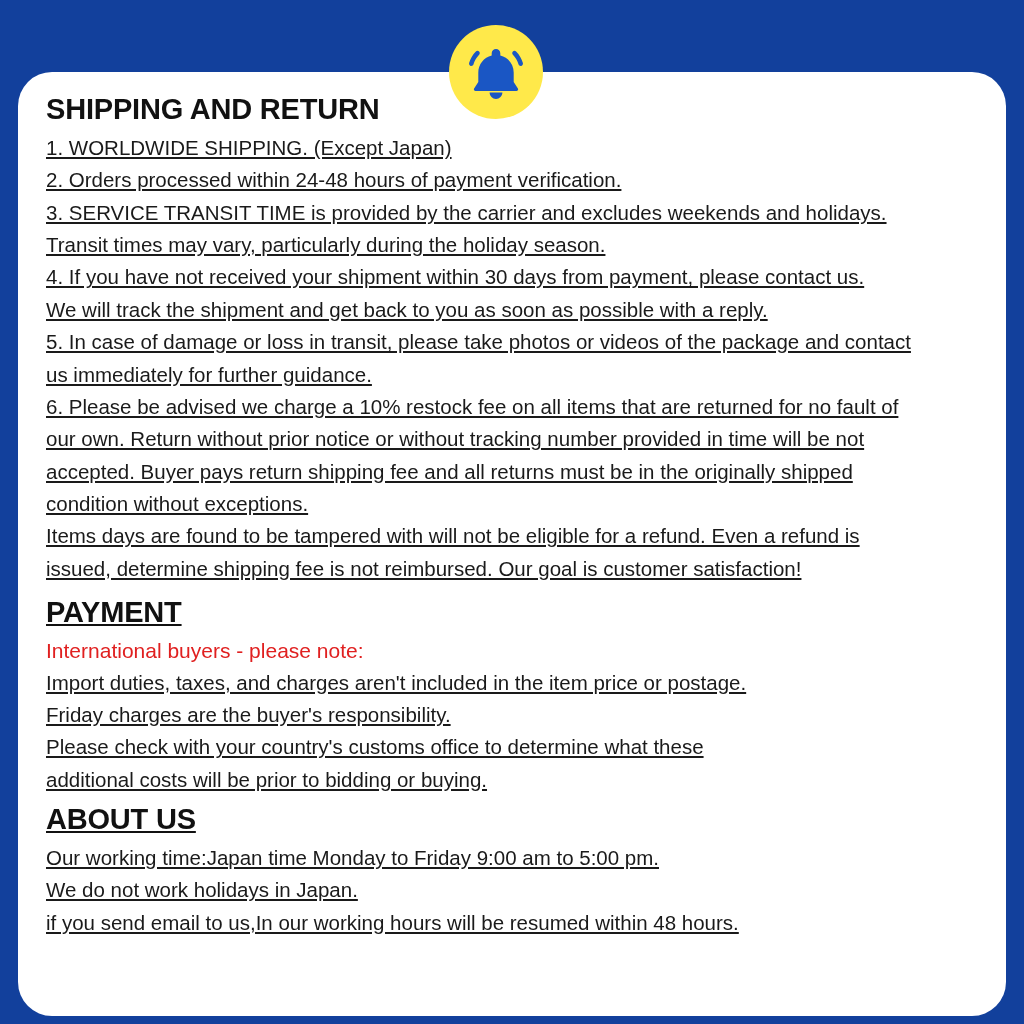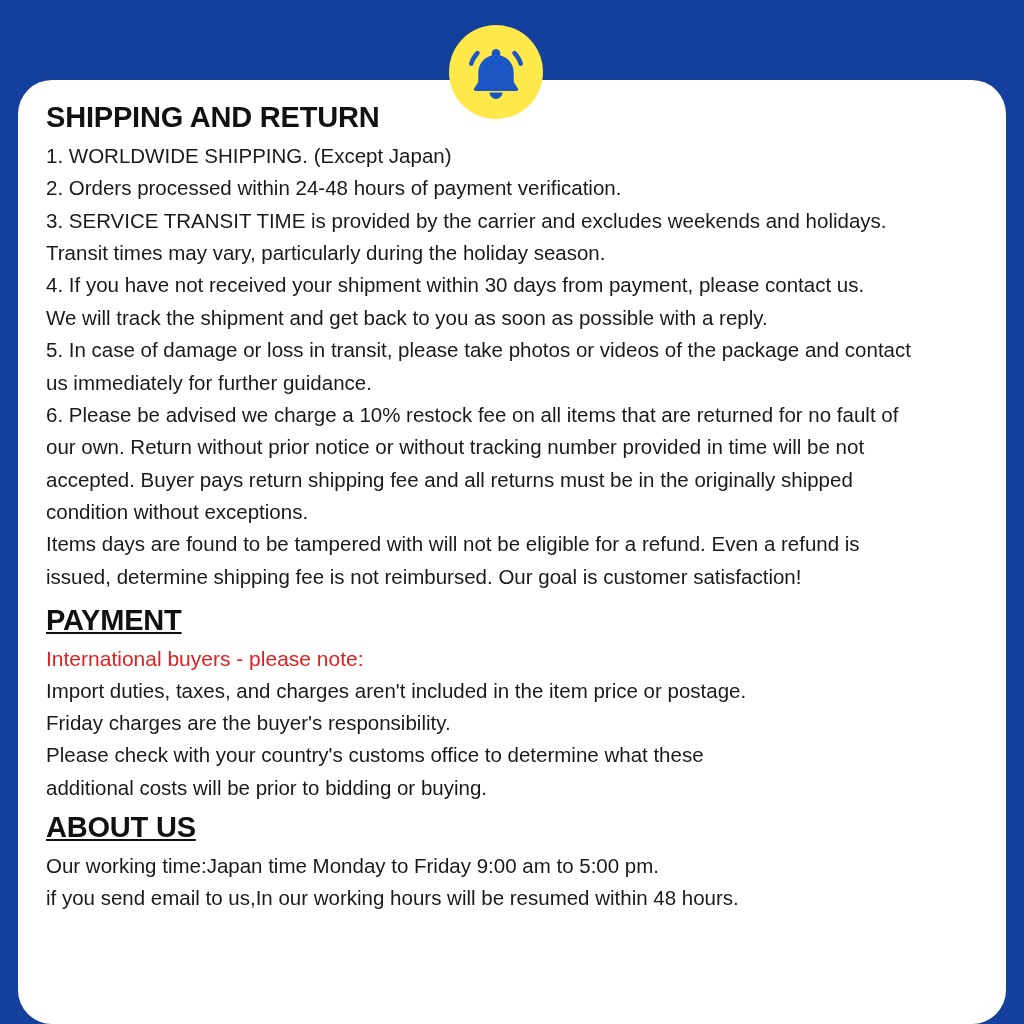--- a/index.html
+++ b/index.html
@@ -16,21 +16,21 @@
   .page {
     position: relative;
     width: 1024px;
     height: 1024px;
     background: #12409c;
     box-sizing: border-box;
   }
   .card {
     position: absolute;
     left: 18px;
-    top: 80px;
+    top: 72px;
     width: 988px;
     height: 944px;
     background: #ffffff;
     border-radius: 34px;
     box-sizing: border-box;
     padding: 22px 28px 10px 28px;
     overflow: hidden;
   }
   .bell-badge {
     position: absolute;
@@ -59,20 +59,21 @@
   h1.section-title.tight {
     margin-top: 4px;
     text-decoration: underline;
   }
   p.line {
     font-size: 20.5px;
     color: #1a1a1a;
     margin: 0;
     line-height: 1.58;
     font-weight: 400;
+    text-decoration: underline;
   }
   p.note {
     font-size: 21px;
     color: #e02020;
     font-weight: normal;
     margin: 0;
     line-height: 1.5;
   }
   .block {
     margin-bottom: 0;
@@ -127,17 +128,18 @@
       <p class="line">Friday charges are the buyer's responsibility.</p>
       <p class="line">Please check with your country's customs office to determine what these</p>
       <p class="line">additional costs will be prior to bidding or buying.</p>
     </div>
 
     <div class="spacer-xs"></div>
 
     <div class="block">
       <h1 class="section-title tight">ABOUT US</h1>
       <p class="line">Our working time:Japan time Monday to Friday 9:00 am to 5:00 pm.</p>
+      <p class="line">We do not work holidays in Japan.</p>
       <p class="line">if you send email to us,In our working hours will be resumed within 48 hours.</p>
     </div>
 
   </div>
 </div>
 
 </body></html>

